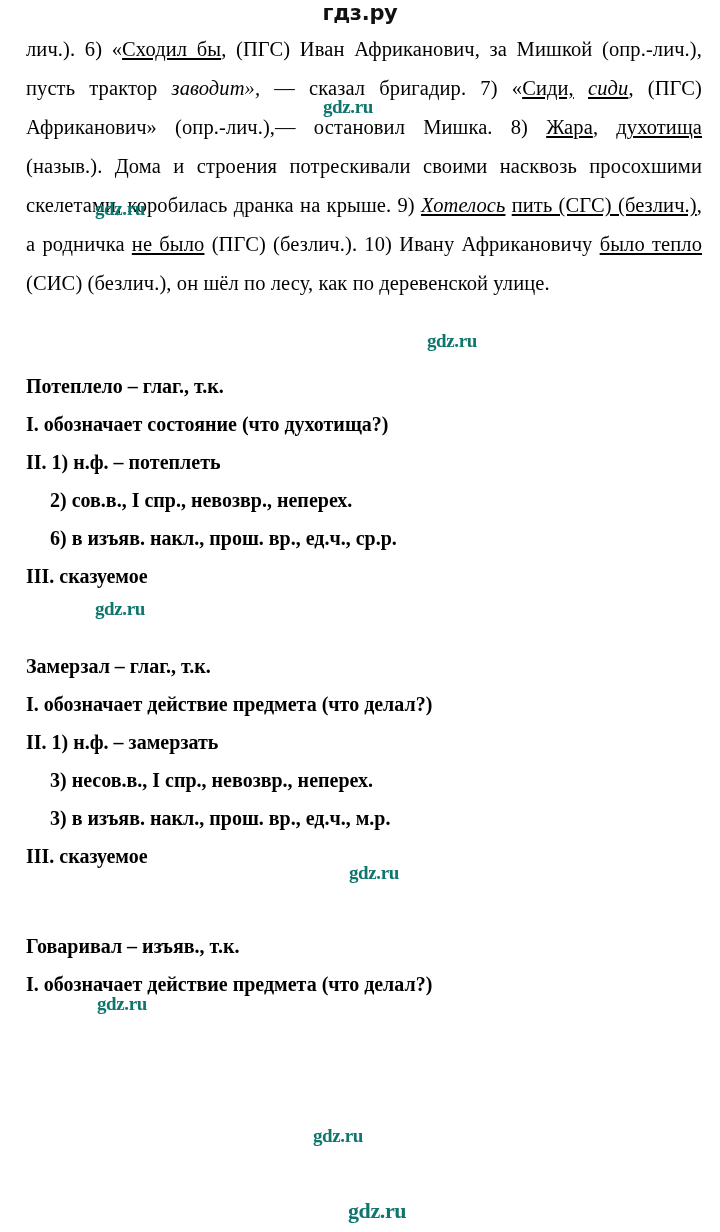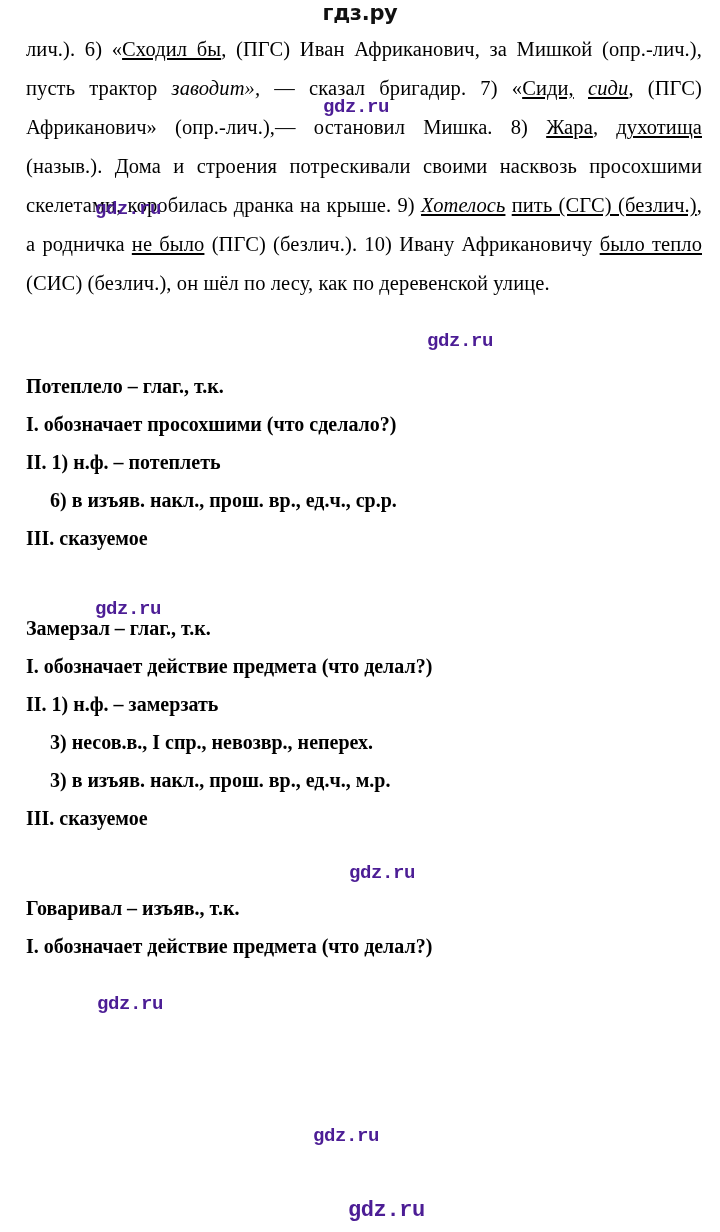--- a/index.html
+++ b/index.html
@@ -72,47 +72,48 @@
     font-weight: bold;
   }
   .analysis .ln.indent { padding-left: 24px; }
 
   .gap-lg { height: 64px; }
   .gap-md { height: 52px; }
 
   
   .wm {
     position: absolute;
-    font-family: Liberation Mono, monospace;
+    font-family: Liberation Serif, serif;
     font-weight: bold;
     font-size: 19px;
     letter-spacing: -0.4px;
-    color: #4c1d95;
+    color: #0f766e;
     white-space: nowrap;
     pointer-events: none;
   }
   .wm.big { font-size: 22px; }
 </style>
 </head>
 <body>
 
 <div id="page">
 
   <div id="site-logo">гдз.ру</div>
 
   <div class="content">
 
     <p class="para" id="exercise-para"><span>лич.). 6) «</span><span class="u">Сходил бы</span><span>, (ПГС) Иван Африканович, за Мишкой (опр.-лич.), пусть трактор </span><span class="i">заводит»,</span><span> — сказал бригадир. 7) «</span><span class="u">Сиди,</span><span> </span><span class="ui">сиди</span><span>, (ПГС) Африканович» (опр.-лич.),— остановил Мишка. 8) </span><span class="u">Жара</span><span>, </span><span class="u">духотища</span><span> (назыв.). Дома и строения потрескивали своими насквозь просохшими скелетами, коробилась дранка на крыше. 9) </span><span class="ui">Хотелось</span><span> </span><span class="u">пить (СГС) (безлич.)</span><span>, а родничка </span><span class="u">не было</span><span> (ПГС) (безлич.). 10) Ивану Африкановичу </span><span class="u">было тепло</span><span> (СИС) (безлич.), он шёл по лесу, как по деревенской улице.</span></p>
 
     <div class="gap-lg"></div>
 
     <div class="analysis">
       <p class="ln">Потеплело – глаг., т.к.</p>
-      <p class="ln">I. обозначает просохшими (что сделало?)</p>
+      <p class="ln">I. обозначает состояние (что духотища?)</p>
       <p class="ln">II. 1) н.ф. – потеплеть</p>
+      <p class="ln indent">2) сов.в., I спр., невозвр., неперех.</p>
       <p class="ln indent">6) в изъяв. накл., прош. вр., ед.ч., ср.р.</p>
       <p class="ln">III. сказуемое</p>
     </div>
 
     <div class="gap-md"></div>
 
     <div class="analysis">
       <p class="ln">Замерзал – глаг., т.к.</p>
       <p class="ln">I. обозначает действие предмета (что делал?)</p>
       <p class="ln">II. 1) н.ф. – замерзать</p>

